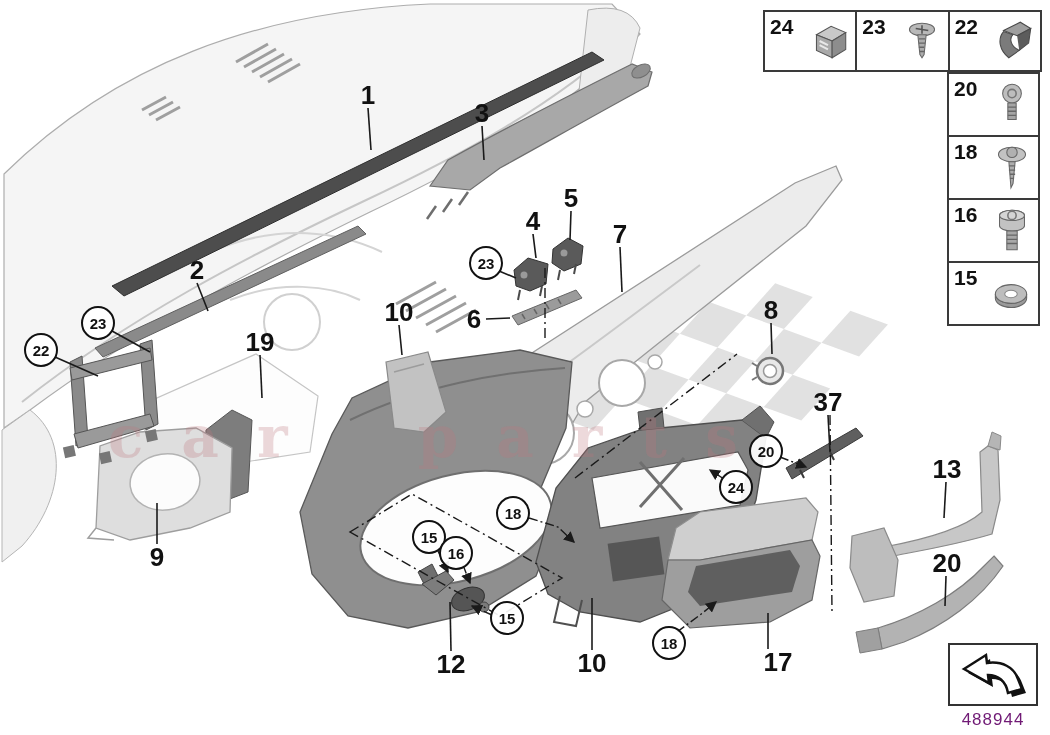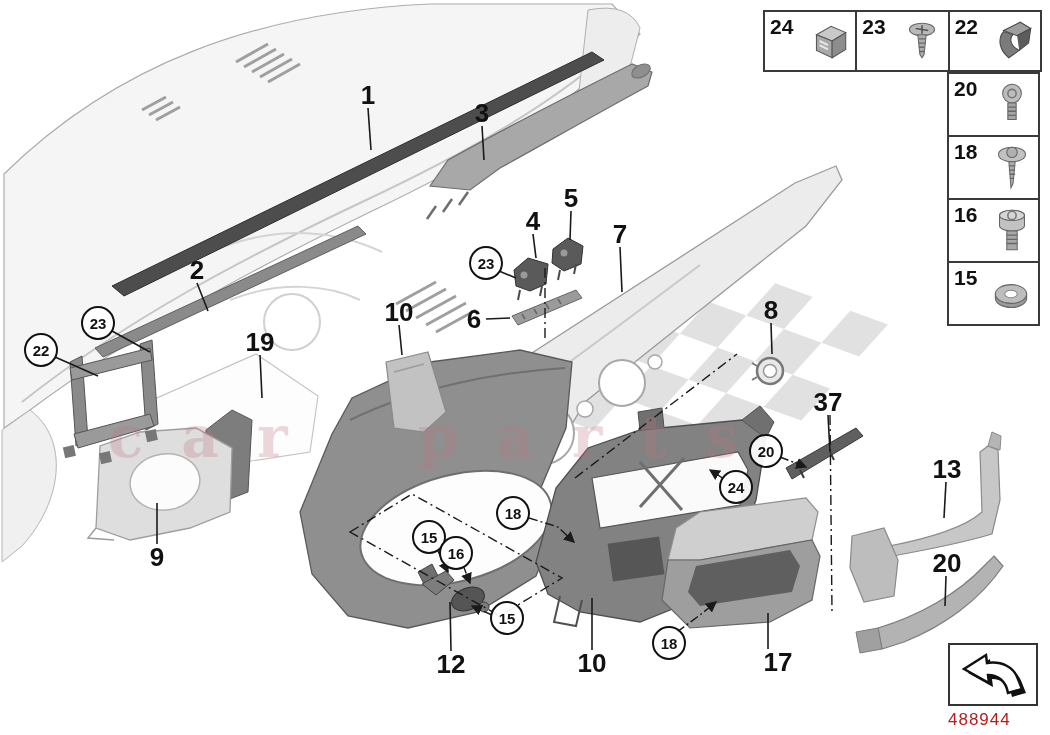--- a/index.html
+++ b/index.html
@@ -25,22 +25,22 @@
   .legend-col{position:absolute;left:947px;top:72px;width:93px;height:252px;
               display:flex;flex-direction:column;}
   .cell{border:2px solid #3a3a3a;background:#fff;flex:1;position:relative;cursor:pointer;}
   .legend-row .cell{margin-right:-2px;}
   .legend-col .cell{margin-bottom:-2px;}
   .cell .cnum{position:absolute;left:5px;top:3px;font-size:21px;font-weight:bold;color:#111;}
   .cell svg{position:absolute;right:3px;top:50%;transform:translateY(-50%);}
   
   .navbox{position:absolute;left:948px;top:643px;width:90px;height:63px;
           border:2px solid #333;background:#fff;box-sizing:border-box;}
-  .drawno{position:absolute;left:948px;top:710px;width:90px;
-          font-size:17px;color:#b91c1c;letter-spacing:1px;}
+  .drawno{position:absolute;left:948px;top:710px;width:90px;text-align:center;
+          font-size:17px;color:#701a75;letter-spacing:1px;}
 </style>
 </head>
 <body>
 
 <div class="stage">
 
   <svg class="art" width="1050" height="735" viewBox="0 0 1050 735">
     <defs>
       <marker id="arr" markerWidth="9" markerHeight="8" refX="7" refY="4" orient="auto">
         <path d="M0,0 L8,4 L0,8 Z" fill="#1a1a1a"></path>

